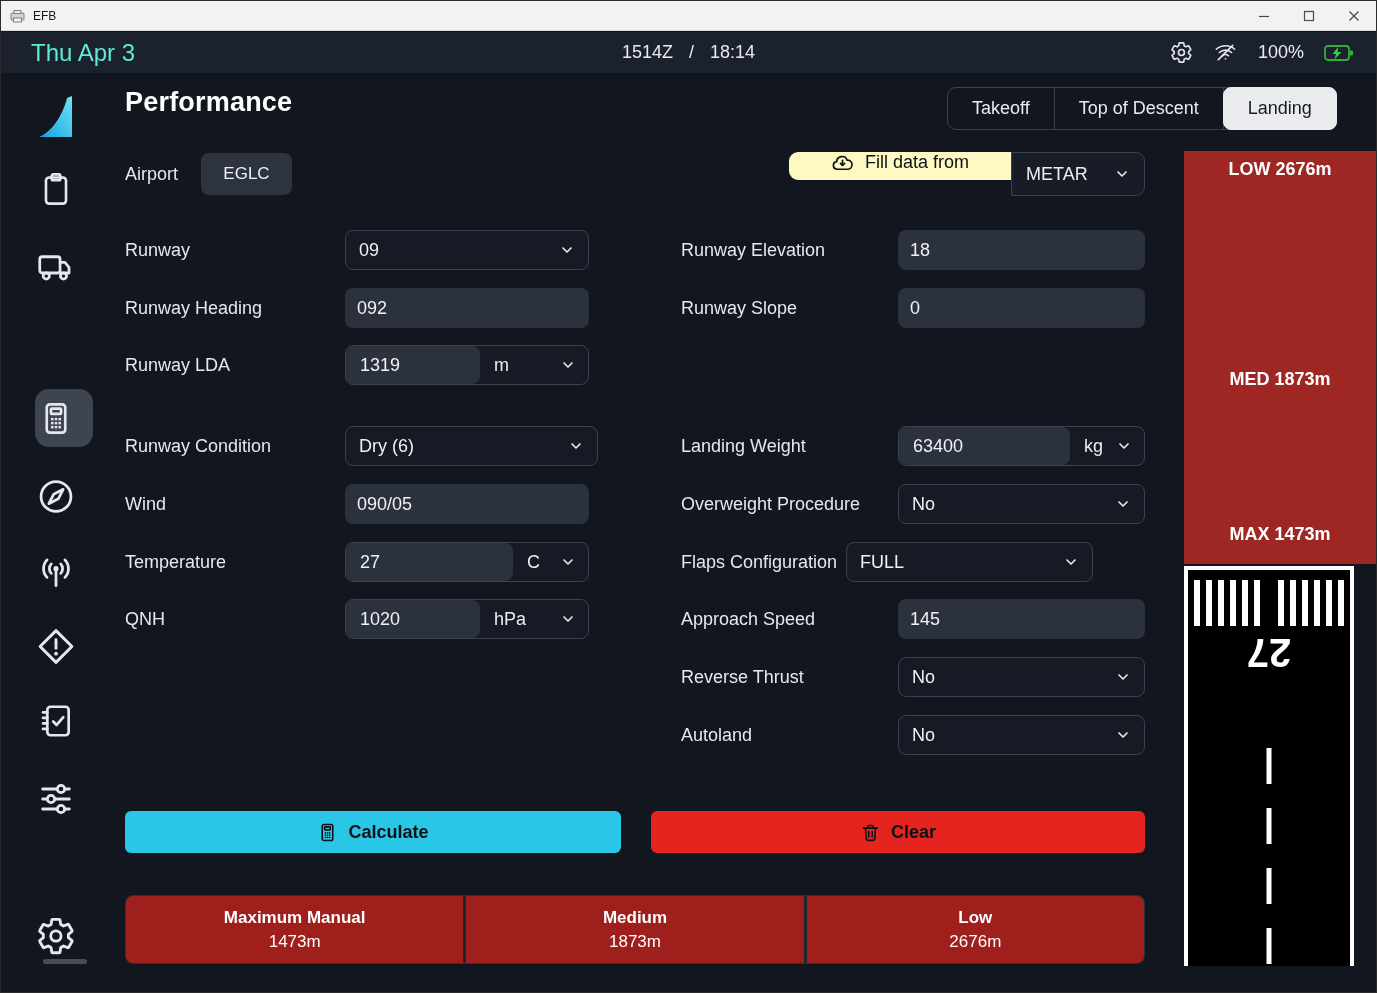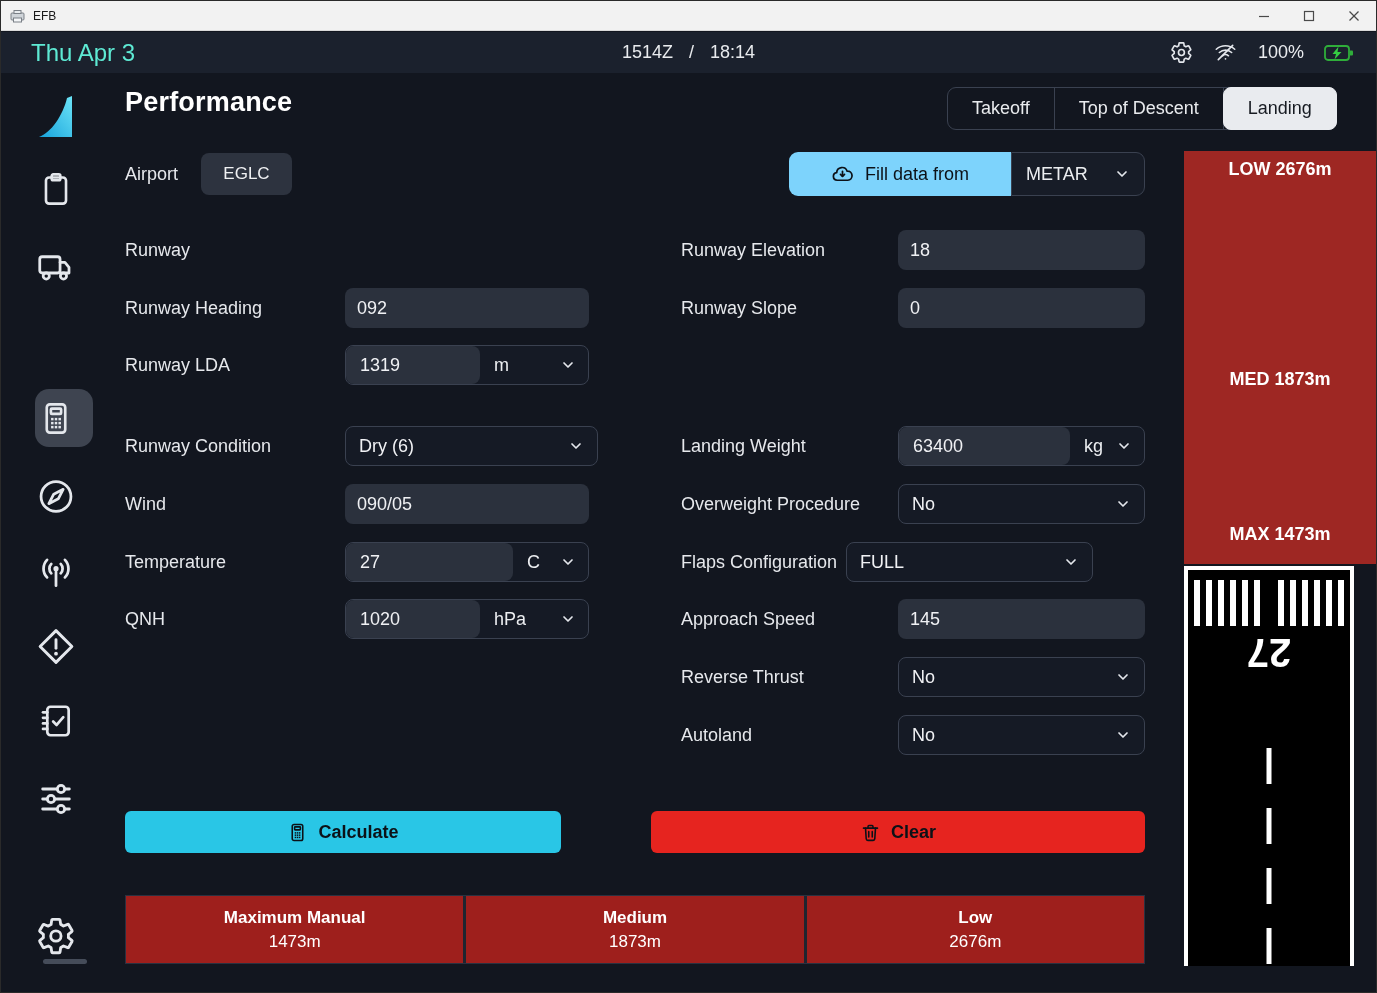--- a/index.html
+++ b/index.html
@@ -32,39 +32,39 @@
 
   .tabs { position:absolute; left:946px; top:86px; height:43px; display:flex; border:1px solid #3a4150; border-radius:9px; }
   .tab { height:100%; display:flex; align-items:center; justify-content:center; font-size:18px; color:#e9ebee; border-right:1px solid #3a4150; padding:0 24px; cursor:pointer; }
   .tab:last-child { border-right:none; }
   .tab.active { background:#e9ebef; color:#171b22; border-radius:8px; font-weight:normal; margin:-1px; height:43px; border:1px solid #e9ebef; }
 
   .label { position:absolute; height:42px; display:flex; align-items:center; font-size:18px; color:#e6e8ec; }
 
   .chipbtn { position:absolute; height:42px; background:#2d333f; border-radius:8px; display:flex; align-items:center; justify-content:center; font-size:17px; color:#f0f1f3; cursor:pointer; }
 
-  .fillbtn { position:absolute; left:788px; top:151px; width:222px; height:44px; background:#7dd3fc; border-radius:9px 0 0 9px; display:flex; align-items:center; justify-content:center; gap:11px; font-size:18px; color:#0c1117; cursor:pointer; }
+  .fillbtn { position:absolute; left:788px; top:151px; width:222px; height:28px; background:#fef9c3; border-radius:9px 0 0 9px; display:flex; justify-content:center; gap:11px; font-size:18px; color:#0c1117; cursor:pointer; }
   .metar { position:absolute; left:1010px; top:151px; width:134px; height:44px; background:#171c27; border:1px solid #3a4150; border-radius:0 9px 9px 0; display:flex; align-items:center; padding:0 14px; font-size:18px; color:#eceef1; cursor:pointer; }
   .metar .chev { margin-left:auto; }
 
   .select { position:absolute; height:40px; background:#151a25; border:1px solid #3a4150; border-radius:8px; display:flex; align-items:center; padding:0 13px; font-size:18px; color:#f0f1f4; cursor:pointer; }
   .select .chev { margin-left:auto; }
   .tinput { position:absolute; height:40px; background:#2b313d; border:none; border-radius:8px; padding:0 12px; font-size:18px; color:#f0f1f4; font-family:"Liberation Sans", sans-serif; outline:none; }
   .combo { position:absolute; height:40px; border:1px solid #3a4150; border-radius:8px; background:#151a25; display:flex; align-items:stretch; }
   .combo input { background:#2b313d; border:none; border-radius:8px; padding:0 14px; font-size:18px; color:#f0f1f4; font-family:"Liberation Sans", sans-serif; outline:none; }
   .combo .unit { flex:1; display:flex; align-items:center; padding:0 12px 0 14px; font-size:18px; color:#eceef1; cursor:pointer; }
   .combo .unit .chev { margin-left:auto; }
 
   .chev { width:16px; height:16px; }
 
   .action-btn { position:absolute; top:810px; height:42px; border-radius:6px; display:flex; align-items:center; justify-content:center; gap:10px; font-size:18px; font-weight:bold; color:#0c1117; cursor:pointer; }
-  .btn-calc { left:124px; width:436px; background:#29c6e6; }
+  .btn-calc { left:124px; width:496px; background:#29c6e6; }
   .btn-clear { left:650px; width:494px; background:#e6241f; }
 
-  .results { position:absolute; left:124px; top:894px; width:1020px; height:69px; background:#1e2530; border:1px solid #2a3140; border-radius:0; display:flex; gap:3px; overflow:hidden; }
+  .results { position:absolute; left:124px; top:894px; width:1020px; height:69px; background:#1e2530; border:1px solid #2a3140; border-radius:8px; display:flex; gap:3px; overflow:hidden; }
   .result-cell { flex:1; background:#9e1f1c; display:flex; flex-direction:column; align-items:center; justify-content:center; gap:4px; color:#fff; }
   .result-cell .r-label { font-size:17px; font-weight:bold; }
   .result-cell .r-value { font-size:17px; }
 
   
   .dist-block { position:absolute; left:1183px; top:150px; width:192px; height:413px; background:#9e2723; }
   .dist-label { position:absolute; left:0; width:100%; text-align:center; font-size:18px; font-weight:bold; color:#fff; }
   .rwy { position:absolute; left:1183px; top:565px; width:170px; height:400px; background:#000; border:4px solid #fff; border-bottom:none; }
   .rwy-stripes { display:flex; justify-content:center; gap:18px; margin-top:10px; height:46px; }
   .rwy-stripes .grp { display:flex; gap:6px; }
@@ -264,20 +264,26 @@
     <span>Fill data from</span>
   </div>
   <div class="metar">
     <span>METAR</span>
     <svg class="chev icon" viewBox="0 0 16 16">
         <polyline points="4 6 8 10 12 6"></polyline>
       </svg>
   </div>
 
   <span class="label" style="left:124px; top:228px">Runway</span>
+  <div class="select" style="left:344px; top:229px; width:244px">
+    <span>09</span>
+    <svg class="chev icon" viewBox="0 0 16 16">
+        <polyline points="4 6 8 10 12 6"></polyline>
+      </svg>
+  </div>
 
   <span class="label" style="left:124px; top:286px">Runway Heading</span>
   <input class="tinput" style="left: 344px; top: 287px; width: 244px;" value="092">
 
   <span class="label" style="left:124px; top:343px">Runway LDA</span>
   <div class="combo" style="left:344px; top:344px; width:244px">
     <input style="width: 134px;" value="1319">
     <div class="unit">
       <span>m</span>
       <svg class="chev icon" viewBox="0 0 16 16">

